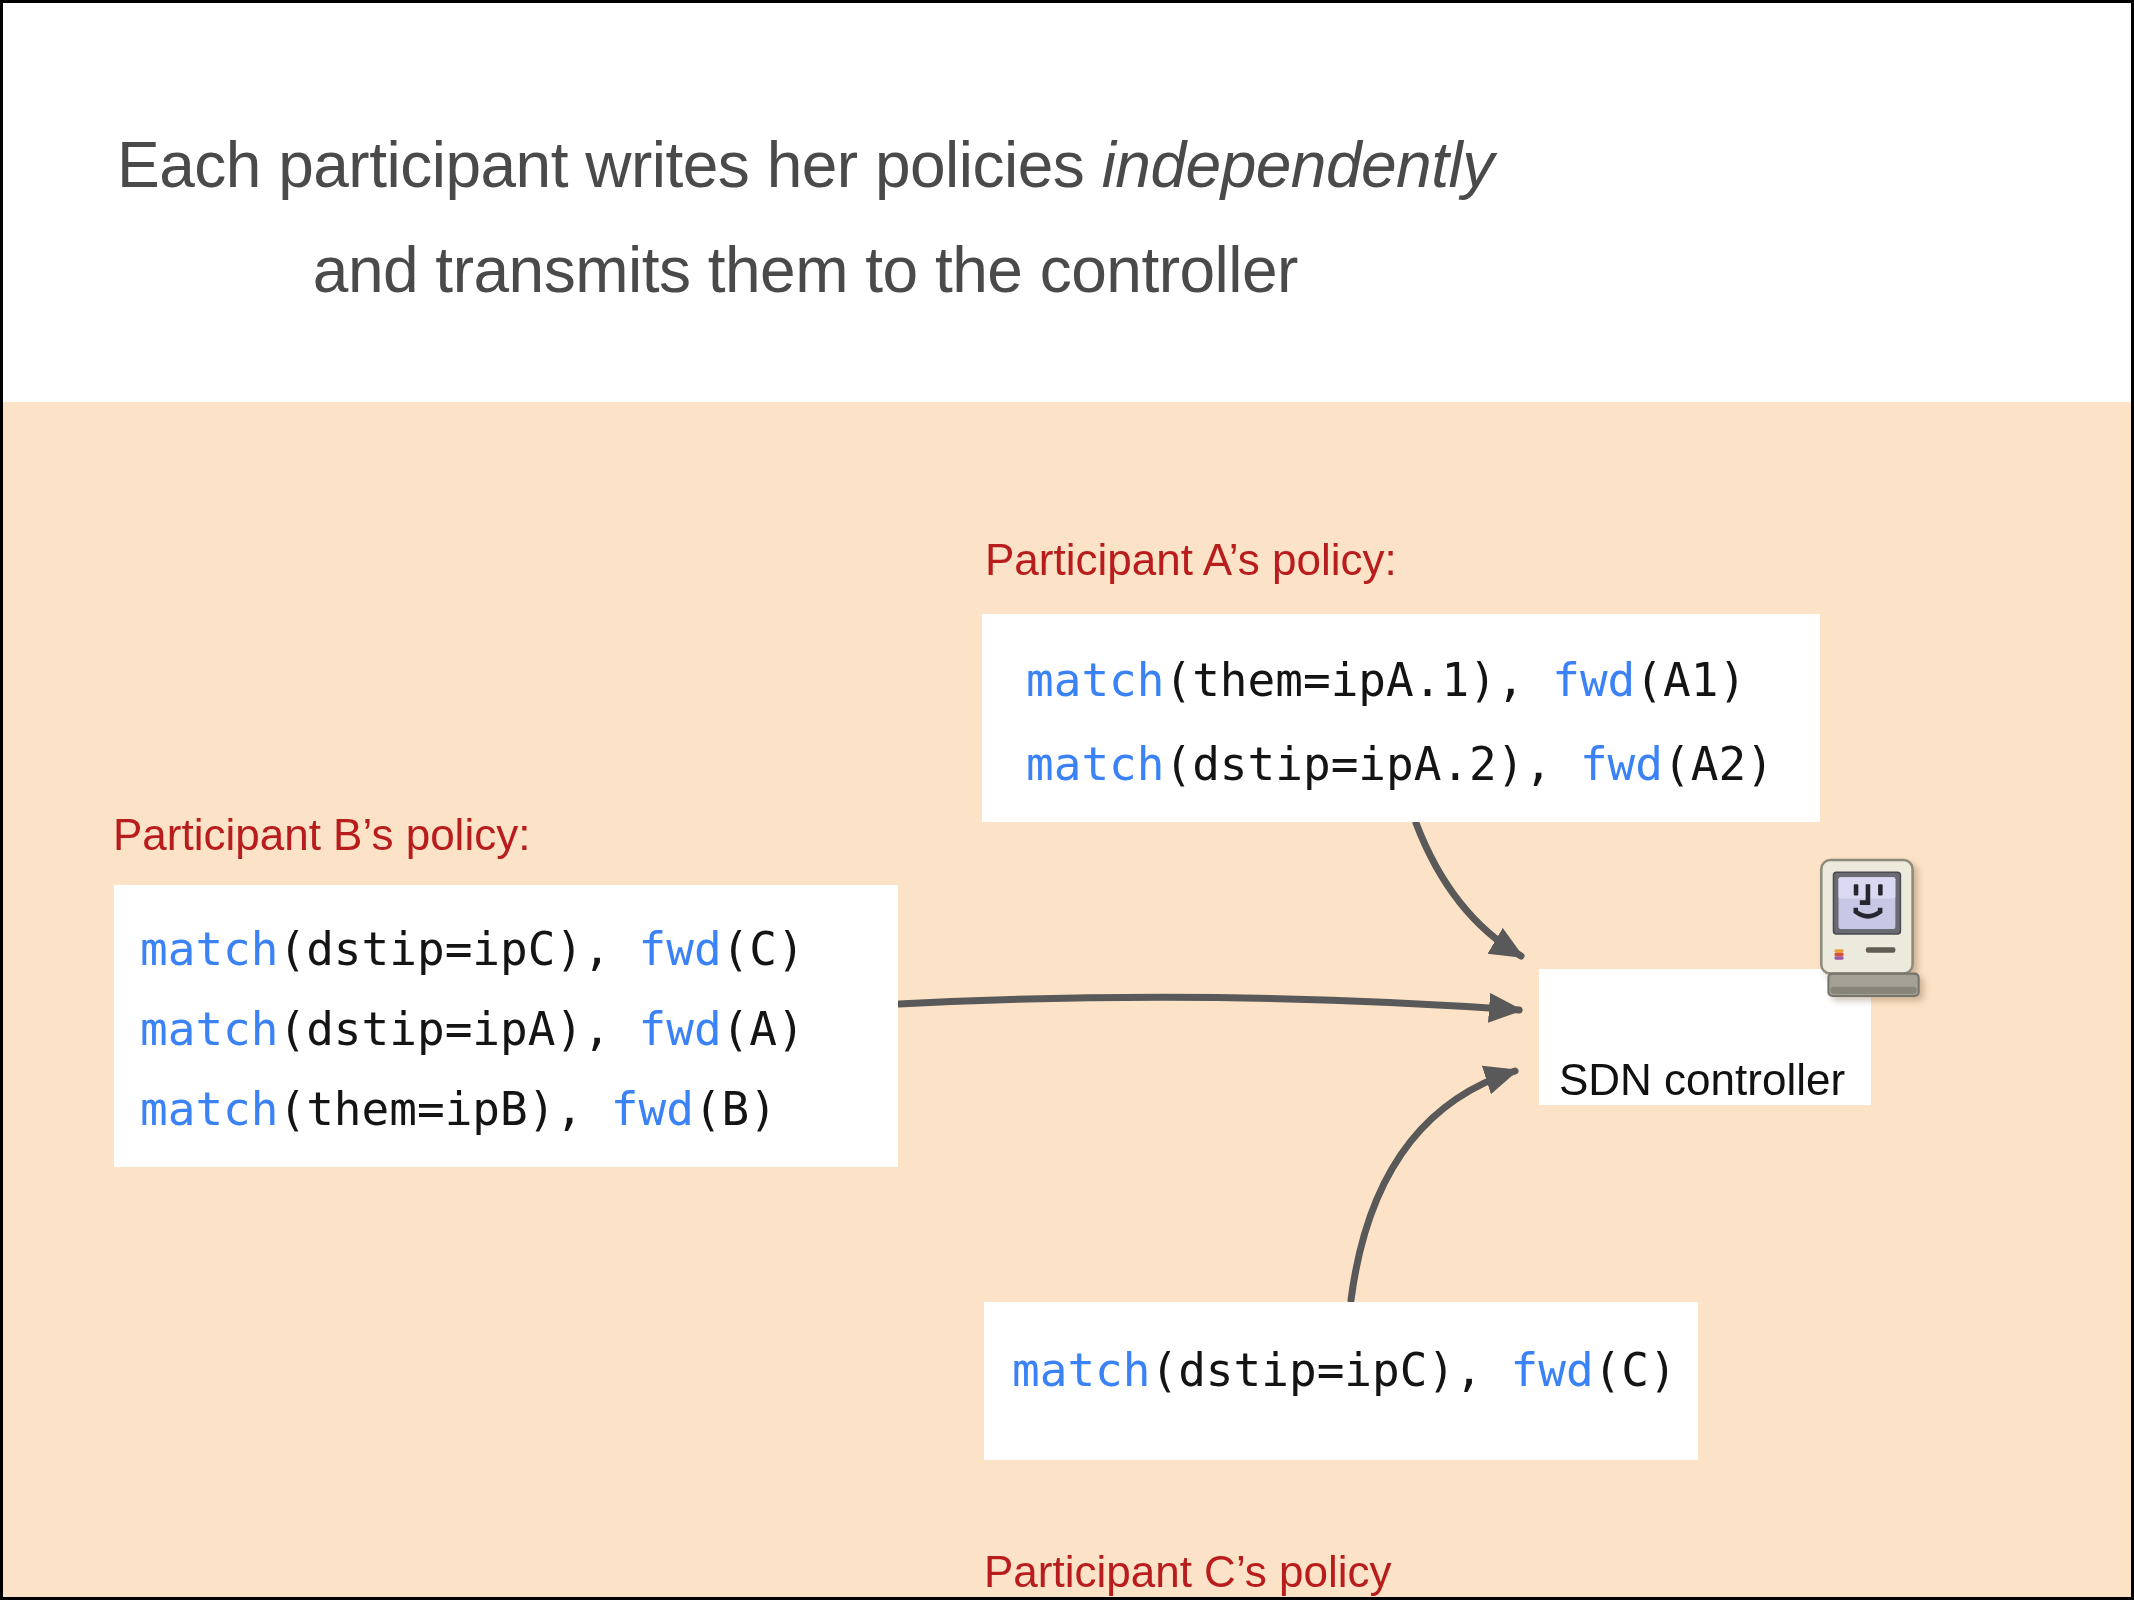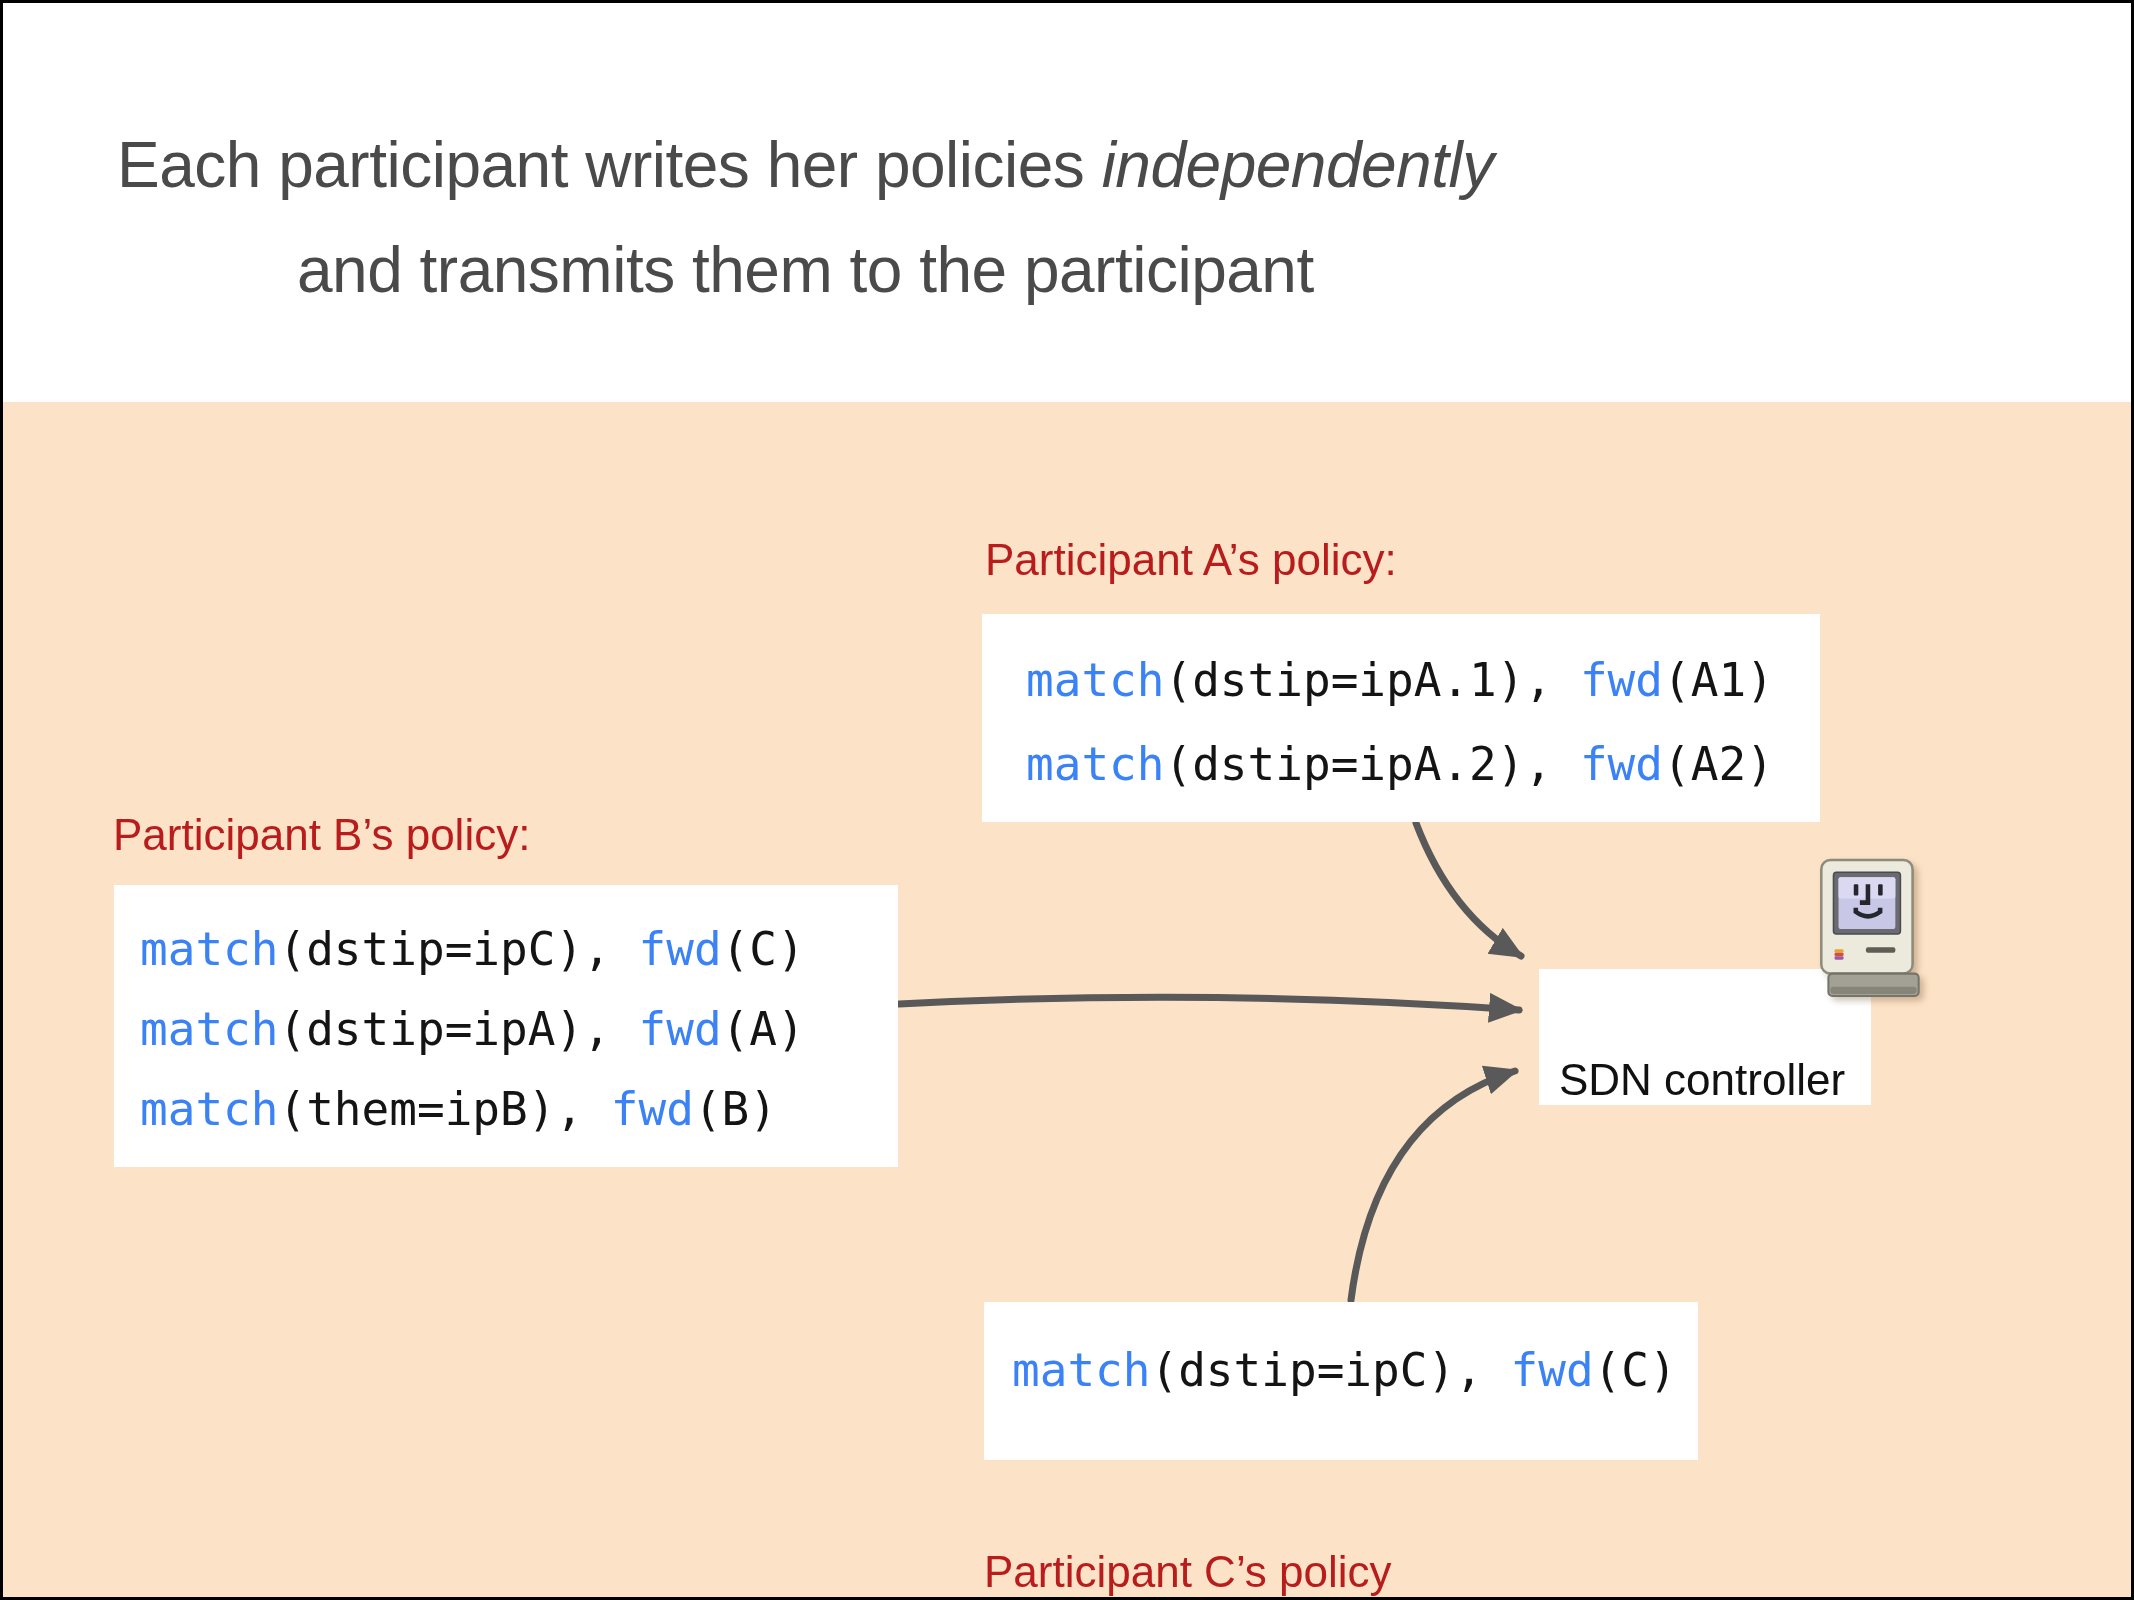--- a/index.html
+++ b/index.html
@@ -65,37 +65,37 @@
 </style>
 </head>
 <body>
 
 <div class="slide">
 
   <div class="peach-band"></div>
 
   <div class="title">
     <div><span>Each participant writes her policies </span><span class="em">independently</span></div>
-    <div>and transmits them to the participant</div>
+    <div>and transmits them to the controller</div>
   </div>
 
   <svg class="arrow-layer" viewBox="0 0 2134 1600">
     <defs>
       <marker id="ah" markerUnits="userSpaceOnUse" markerWidth="40" markerHeight="34" refX="30" refY="15" orient="auto">
         <path d="M0,0 L34,15 L0,30 Z" fill="#595959"></path>
       </marker>
     </defs>
     <path d="M 1413 820 Q 1448 912 1518 953" fill="none" stroke="#595959" stroke-width="7" stroke-linecap="round" marker-end="url(#ah)"></path>
     <path d="M 896 1001 Q 1210 985 1516 1007" fill="none" stroke="#595959" stroke-width="7" stroke-linecap="round" marker-end="url(#ah)"></path>
     <path d="M 1348 1297 Q 1372 1112 1512 1068" fill="none" stroke="#595959" stroke-width="7" stroke-linecap="round" marker-end="url(#ah)"></path>
   </svg>
 
   <div class="policy-label label-a">Participant A’s policy:</div>
   <div class="policy-box box-a">
-    <div class="code-line"><span class="kw">match</span><span>(dstip=ipA.1), </span><span class="kw">fwd</span><span>(A1)</span></div>
+    <div class="code-line"><span class="kw">match</span><span>(them=ipA.1), </span><span class="kw">fwd</span><span>(A1)</span></div>
     <div class="code-line"><span class="kw">match</span><span>(dstip=ipA.2), </span><span class="kw">fwd</span><span>(A2)</span></div>
   </div>
 
   <div class="policy-label label-b">Participant B’s policy:</div>
   <div class="policy-box box-b">
     <div class="code-line"><span class="kw">match</span><span>(dstip=ipC), </span><span class="kw">fwd</span><span>(C)</span></div>
     <div class="code-line"><span class="kw">match</span><span>(dstip=ipA), </span><span class="kw">fwd</span><span>(A)</span></div>
     <div class="code-line"><span class="kw">match</span><span>(them=ipB), </span><span class="kw">fwd</span><span>(B)</span></div>
   </div>
 

